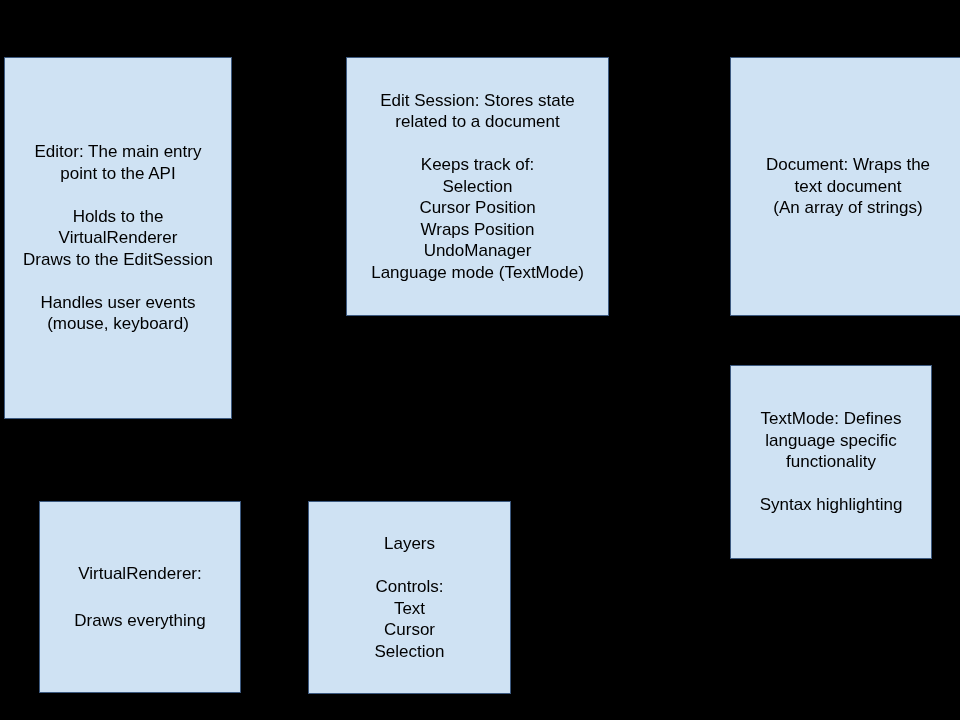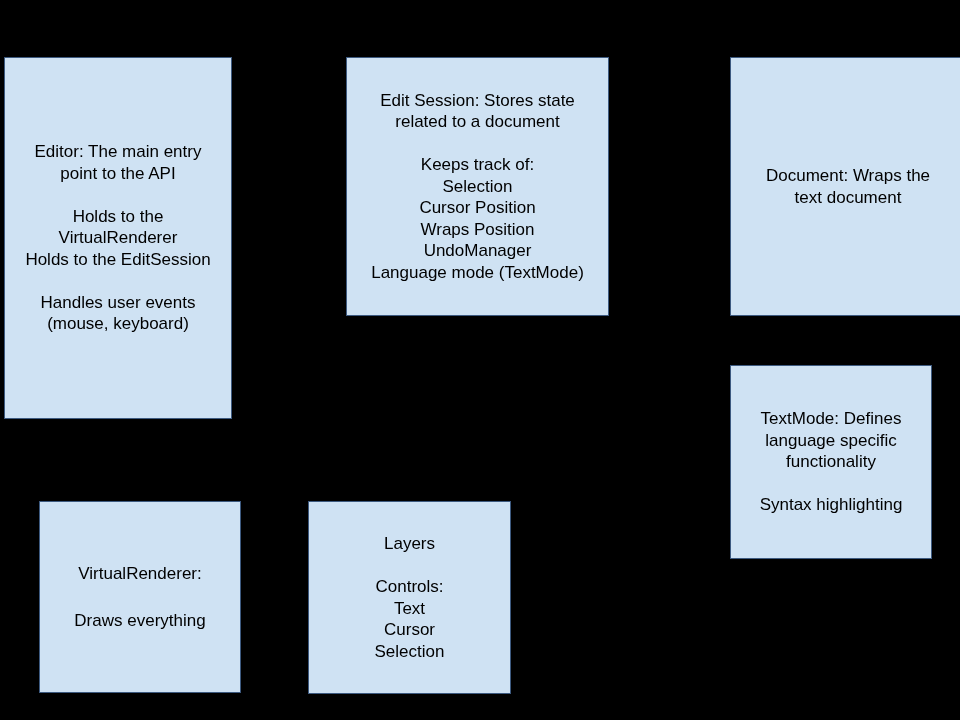--- a/index.html
+++ b/index.html
@@ -41,41 +41,42 @@
 </style>
 </head>
 <body>
 
 <div id="box-editor" class="diagram-box">
   <span class="box-line">Editor: The main entry</span>
   <span class="box-line">point to the API</span>
   <span class="box-line"></span>
   <span class="box-line">Holds to the</span>
   <span class="box-line">VirtualRenderer</span>
-  <span class="box-line">Holds to the EditSession</span>
+  <span class="box-line">Draws to the EditSession</span>
   <span class="box-line"></span>
   <span class="box-line">Handles user events</span>
   <span class="box-line">(mouse, keyboard)</span>
 </div>
 
 <div id="box-edit-session" class="diagram-box">
   <span class="box-line">Edit Session: Stores state</span>
   <span class="box-line">related to a document</span>
   <span class="box-line"></span>
   <span class="box-line">Keeps track of:</span>
   <span class="box-line">Selection</span>
   <span class="box-line">Cursor Position</span>
   <span class="box-line">Wraps Position</span>
   <span class="box-line">UndoManager</span>
   <span class="box-line">Language mode (TextMode)</span>
 </div>
 
 <div id="box-document" class="diagram-box">
   <span class="box-line">Document: Wraps the</span>
   <span class="box-line">text document</span>
+  <span class="box-line">(An array of strings)</span>
 </div>
 
 <div id="box-textmode" class="diagram-box">
   <span class="box-line">TextMode: Defines</span>
   <span class="box-line">language specific</span>
   <span class="box-line">functionality</span>
   <span class="box-line"></span>
   <span class="box-line">Syntax highlighting</span>
 </div>
 

